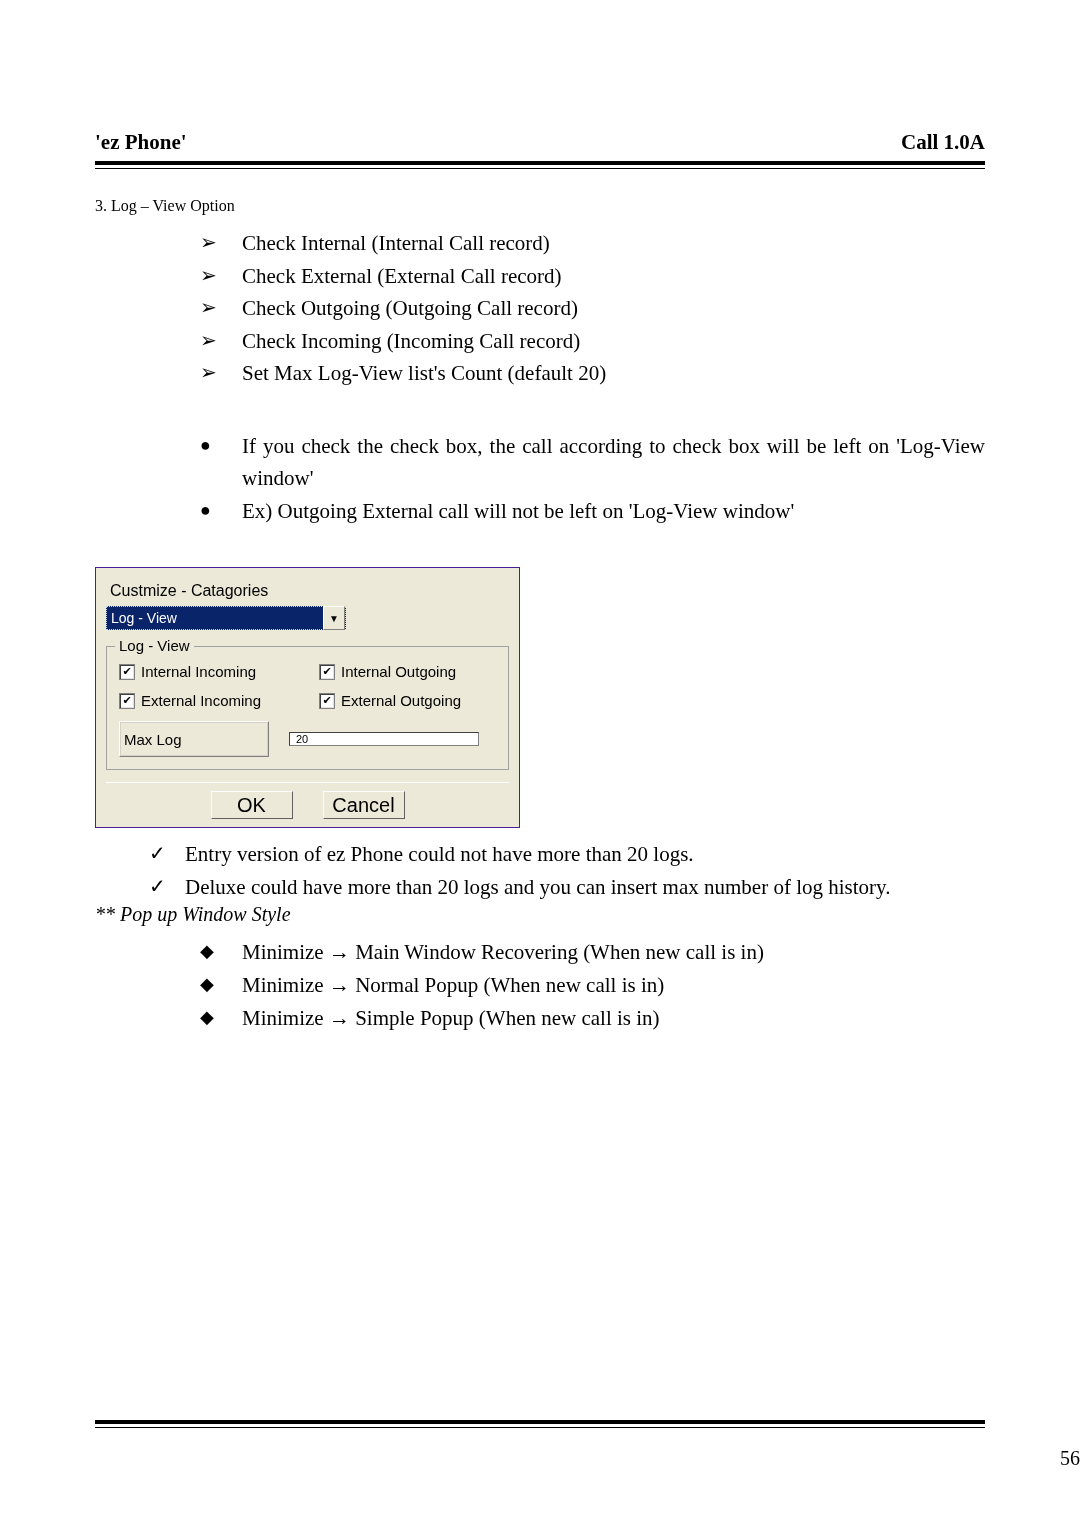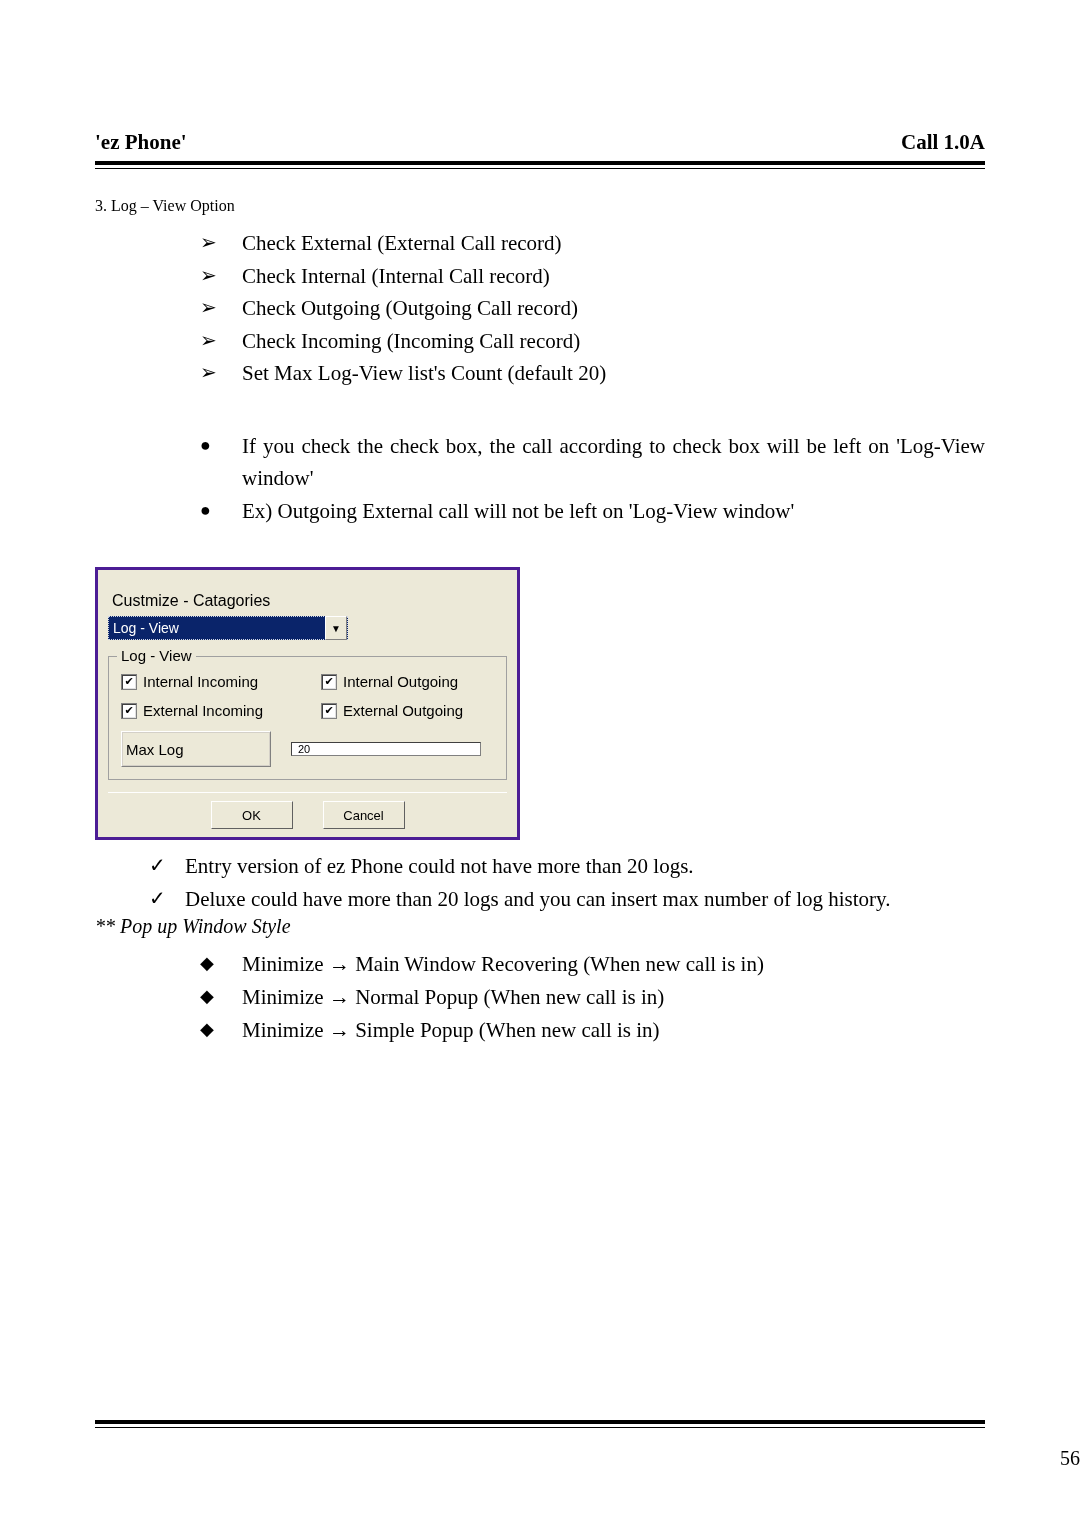--- a/index.html
+++ b/index.html
@@ -101,26 +101,26 @@
     top: 2px;
   }
   .arrow-glyph { font-family: Arial, sans-serif; }
 
   
   .dialog-wrap {
     margin: 40px 0 10px 0;
   }
   .dialog {
     width: 425px;
-    border: 3px solid #4c1d95;
+    border: 1px solid #4c1d95;
     background: #ece9d8;
     font-family: Tahoma, Arial, sans-serif;
     font-size: 15px;
     color: #000;
-    padding: 16px 10px 8px 10px;
+    padding: 8px 10px 8px 10px;
     box-sizing: border-box;
   }
   .dialog-title {
     font-size: 16px;
     padding: 6px 4px 6px 4px;
   }
   .combo {
     width: 240px;
     height: 24px;
     background: #0a246a;
@@ -225,21 +225,21 @@
     border-top: 1px solid #fff;
     padding-top: 8px;
   }
   .dlg-btn {
     min-width: 80px;
     height: 26px;
     background: #ece9d8;
     border: 1px solid #fff;
     border-right-color: #606060;
     border-bottom-color: #606060;
-    font-size: 13px;
+    font-size: 20px;
     display: flex;
     align-items: center;
     justify-content: center;
   }
 
   .h2 {
     font-weight: bold;
     font-size: 28px;
     margin: 26px 0 14px 24px;
   }
@@ -272,22 +272,22 @@
   <div class="header-row">
     <span>'ez Phone'</span>
     <span>Call 1.0A</span>
   </div>
   <div class="thick-rule"></div>
   <div class="thin-rule"></div>
 
   <div class="section-title">3. Log – View Option</div>
 
   <ul class="arrow-list">
+    <li>Check Internal   (Internal Call record)</li>
     <li>Check External (External Call record)</li>
-    <li>Check Internal   (Internal Call record)</li>
     <li>Check Outgoing (Outgoing Call record)</li>
     <li>Check Incoming (Incoming Call record)</li>
     <li>Set Max Log-View list's Count (default 20)</li>
   </ul>
 
   <ul class="bullet-list">
     <li>If you check the check box, the call according to check box will be left on 'Log-View window'</li>
     <li>Ex) Outgoing External call will not be left on 'Log-View window'</li>
   </ul>
 

